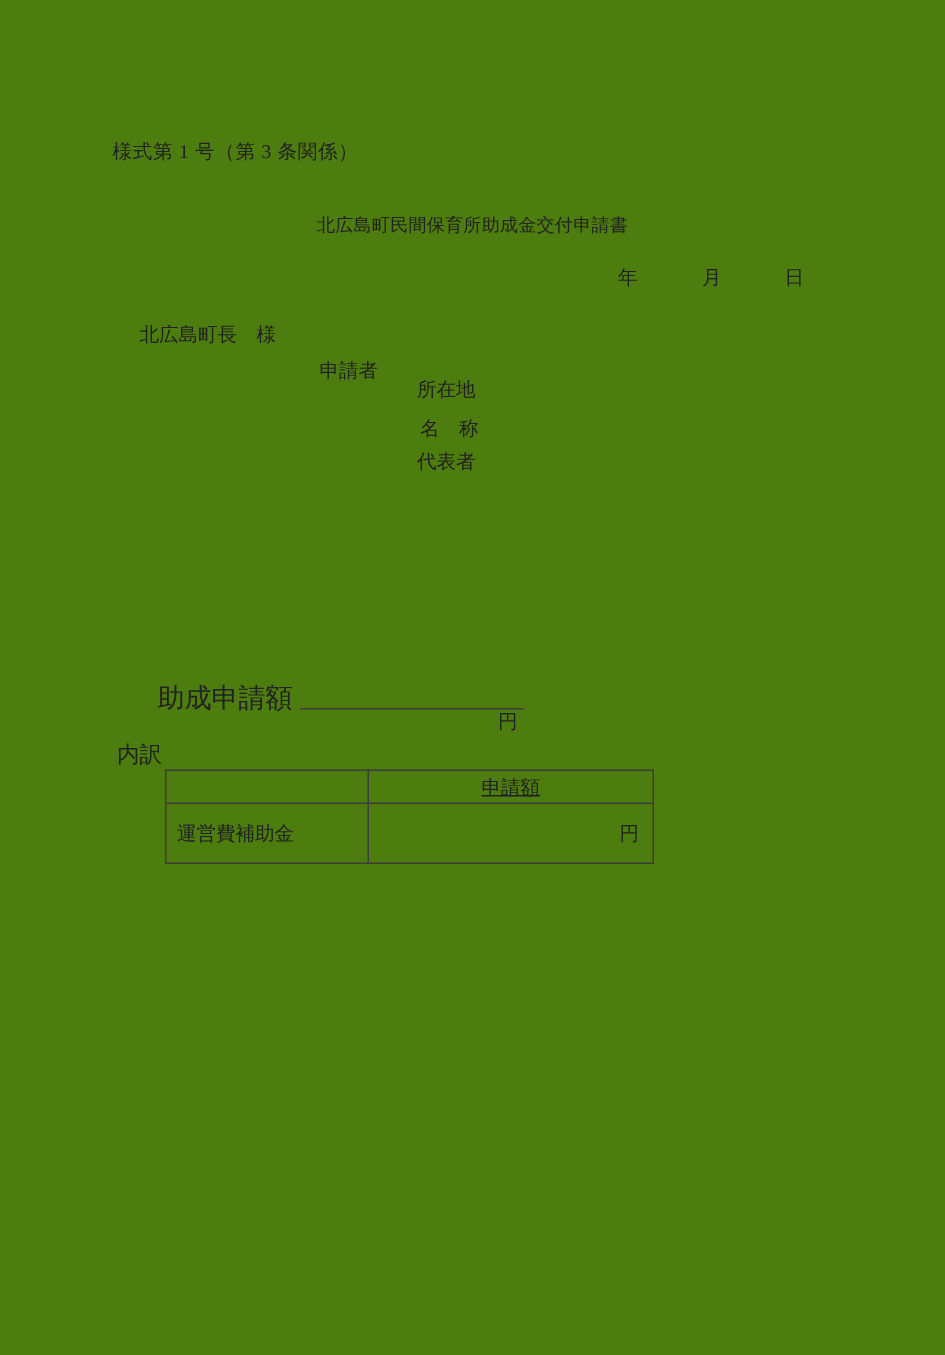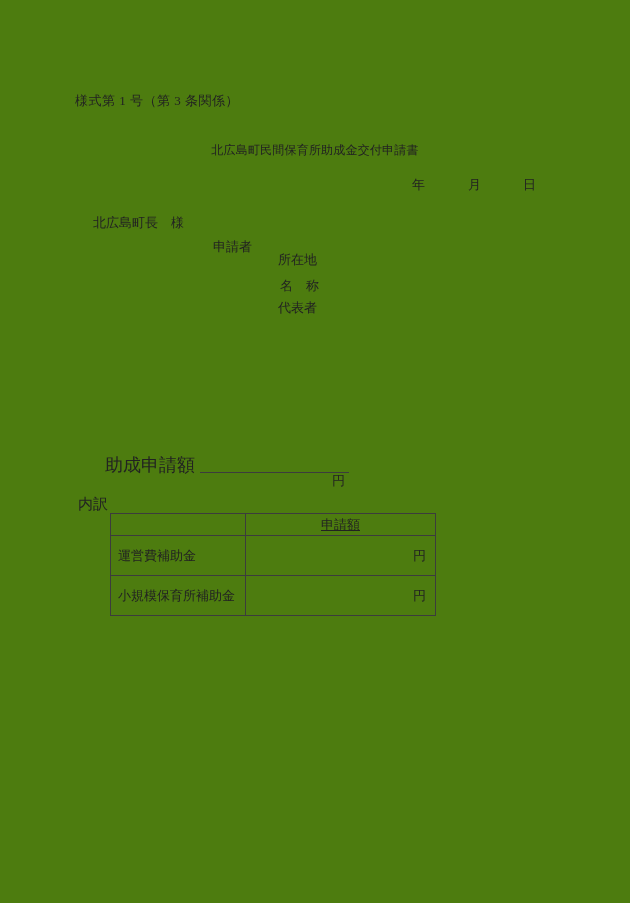--- a/index.html
+++ b/index.html
@@ -95,20 +95,16 @@
   <table class="breakdown-table">
     <tbody>
       <tr class="header-row">
         <td class="col-item"></td>
         <td class="col-amount cell-header-amount">申請額</td>
       </tr>
       <tr class="data-row">
         <td class="col-item cell-item">運営費補助金</td>
         <td class="col-amount cell-amount">円</td>
       </tr>
-      <tr class="data-row">
-        <td class="col-item cell-item">小規模保育所補助金</td>
-        <td class="col-amount cell-amount">円</td>
-      </tr>
     </tbody>
   </table>
 
 </div>
 
 </body></html>

